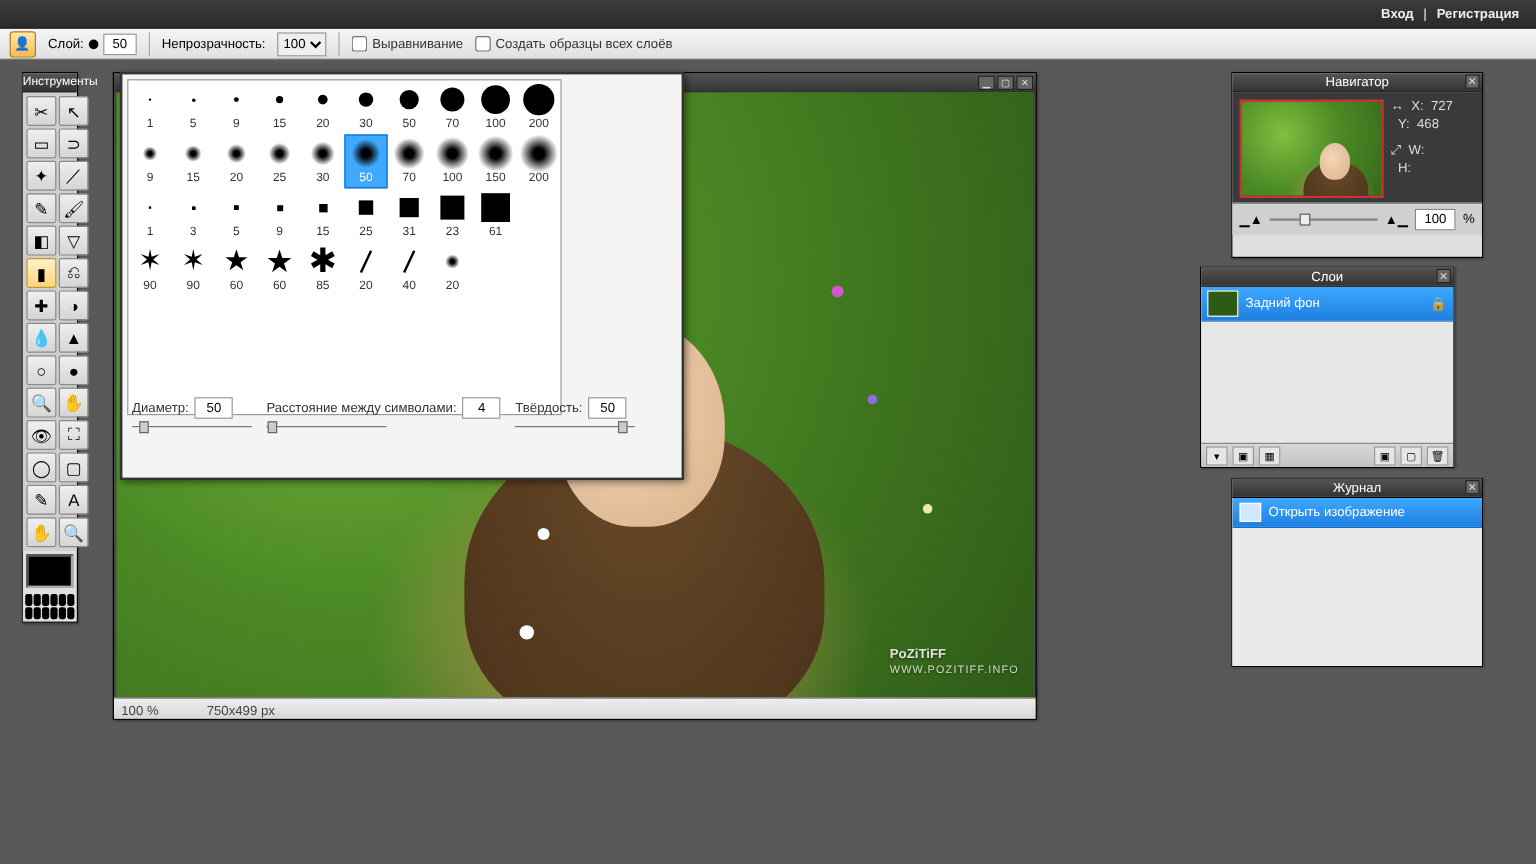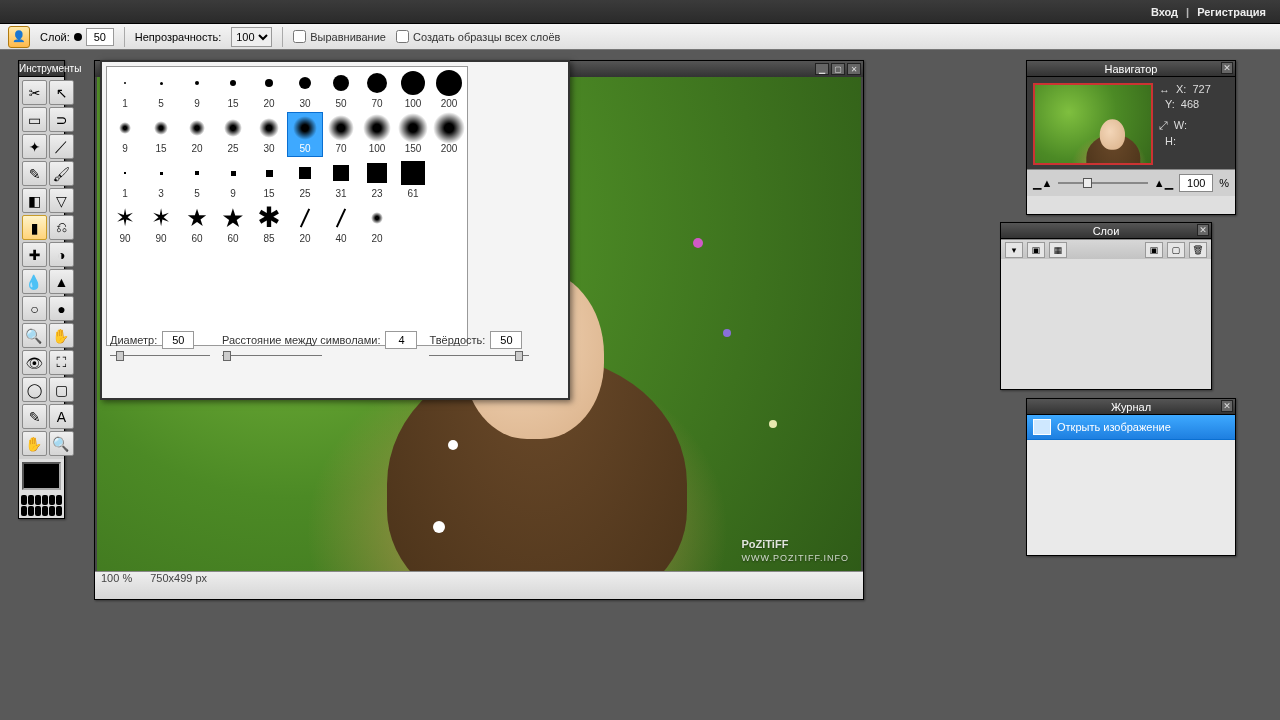--- a/index.html
+++ b/index.html
@@ -33,21 +33,21 @@
 #toolbox .tool.sel{background:linear-gradient(#fff3c8,#ffd37a);border-color:#c79b2a}
 #toolbox .swatch{margin:3px;height:28px;background:#000;border:2px inset #aaa}
 #toolbox .palette{display:grid;grid-template-columns:repeat(6,1fr);gap:1px;padding:2px}
 #toolbox .palette div{height:10px;background:#000;border-radius:2px}
 
 
 #docwin{left:94px;top:60px;width:770px;height:540px;background:#474747}
 #docwin .doc-title{background:linear-gradient(#555,#333);height:16px;display:flex;align-items:center;justify-content:flex-end;padding:0 2px;gap:2px}
 #docwin .doc-title .winbtn{width:14px;height:12px;background:#666;border:1px solid #222;display:flex;align-items:center;justify-content:center;color:#ddd;font-size:8px;cursor:pointer}
 #docwin .canvas{position:absolute;top:16px;left:2px;right:2px;bottom:18px;background:#3a7a1a;overflow:hidden}
-#docwin .statusbar{position:absolute;bottom:0;left:0;right:0;height:28px;background:linear-gradient(#eee,#d6d6d6);border-top:1px solid #888;display:flex;align-items:flex-start;padding:0 6px;gap:18px;color:#444}
+#docwin .statusbar{position:absolute;bottom:0;left:0;right:0;height:18px;background:linear-gradient(#eee,#d6d6d6);border-top:1px solid #888;display:flex;align-items:flex-end;padding:0 6px;gap:40px;color:#444}
 
 
 .img-sim{width:100%;height:100%;position:relative;background:
  radial-gradient(ellipse 300px 250px at 55% 90%, #c79657 0%, rgba(199,150,87,0) 70%),
  radial-gradient(circle at 25% 30%, #7fbf3f 0%, #4c8a25 40%, #2e5a17 100%)}
 .img-sim .hair{position:absolute;left:38%;top:55%;width:300px;height:260px;background:radial-gradient(ellipse at 50% 0%,#6b4a2a,#4a3219);border-radius:50% 50% 40% 40%}
 .img-sim .face{position:absolute;left:48%;top:38%;width:140px;height:170px;background:radial-gradient(ellipse at 40% 40%,#f3d6b8,#d9b088);border-radius:50% 50% 45% 45%}
 .img-sim .fl{position:absolute;border-radius:50%}
 .img-sim .watermark{position:absolute;right:12px;bottom:18px;color:rgba(255,255,255,.85);font-size:18px;font-weight:bold;text-align:left;text-shadow:0 1px 2px rgba(0,0,0,.5)}
 .img-sim .watermark small{display:block;font-size:9px;font-weight:normal;letter-spacing:1px;opacity:.9}
@@ -520,20 +520,27 @@
         <div class="zh"></div>
       </div>
     <span>▲▁</span>
     <input value="100" style="">
     <span>%</span>
   </div>
 </div>
 
 <div id="layers" class="panel">
   <div class="panel-title"><span>Слои</span><div class="close">✕</div></div>
+  <div class="body">
+    <div class="layer">
+      <div class="lthumb"></div>
+      <span>Задний фон</span>
+      <span class="lock">🔒</span>
+    </div>
+  </div>
   <div class="foot">
     <div class="fbtn">▾</div>
     <div class="fbtn">▣</div>
     <div class="fbtn">▦</div>
     <div class="spacer"></div>
     <div class="fbtn">▣</div>
     <div class="fbtn">▢</div>
     <div class="fbtn">🗑</div>
   </div>
 </div>

